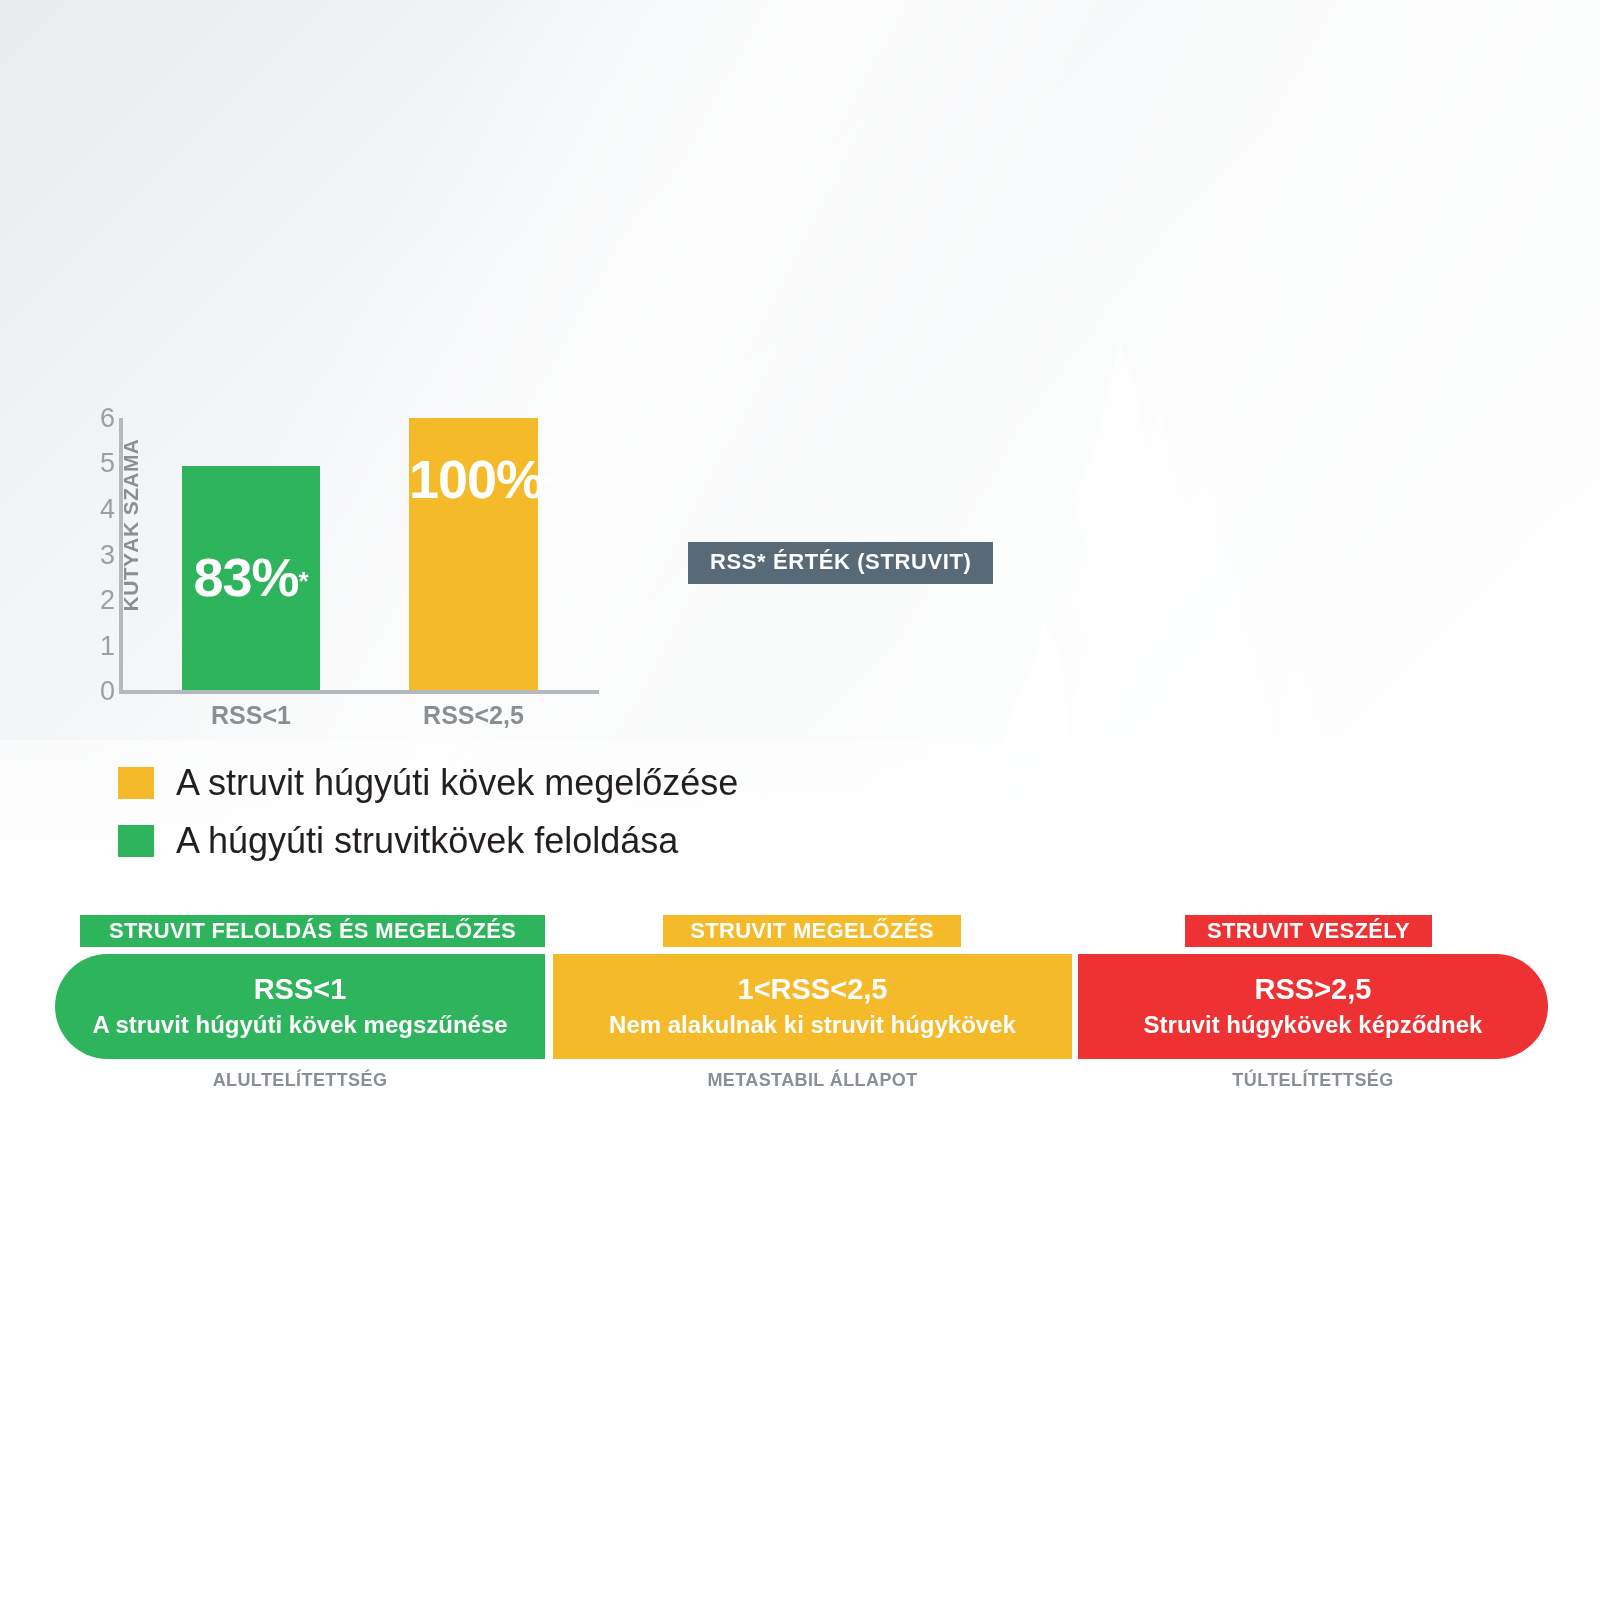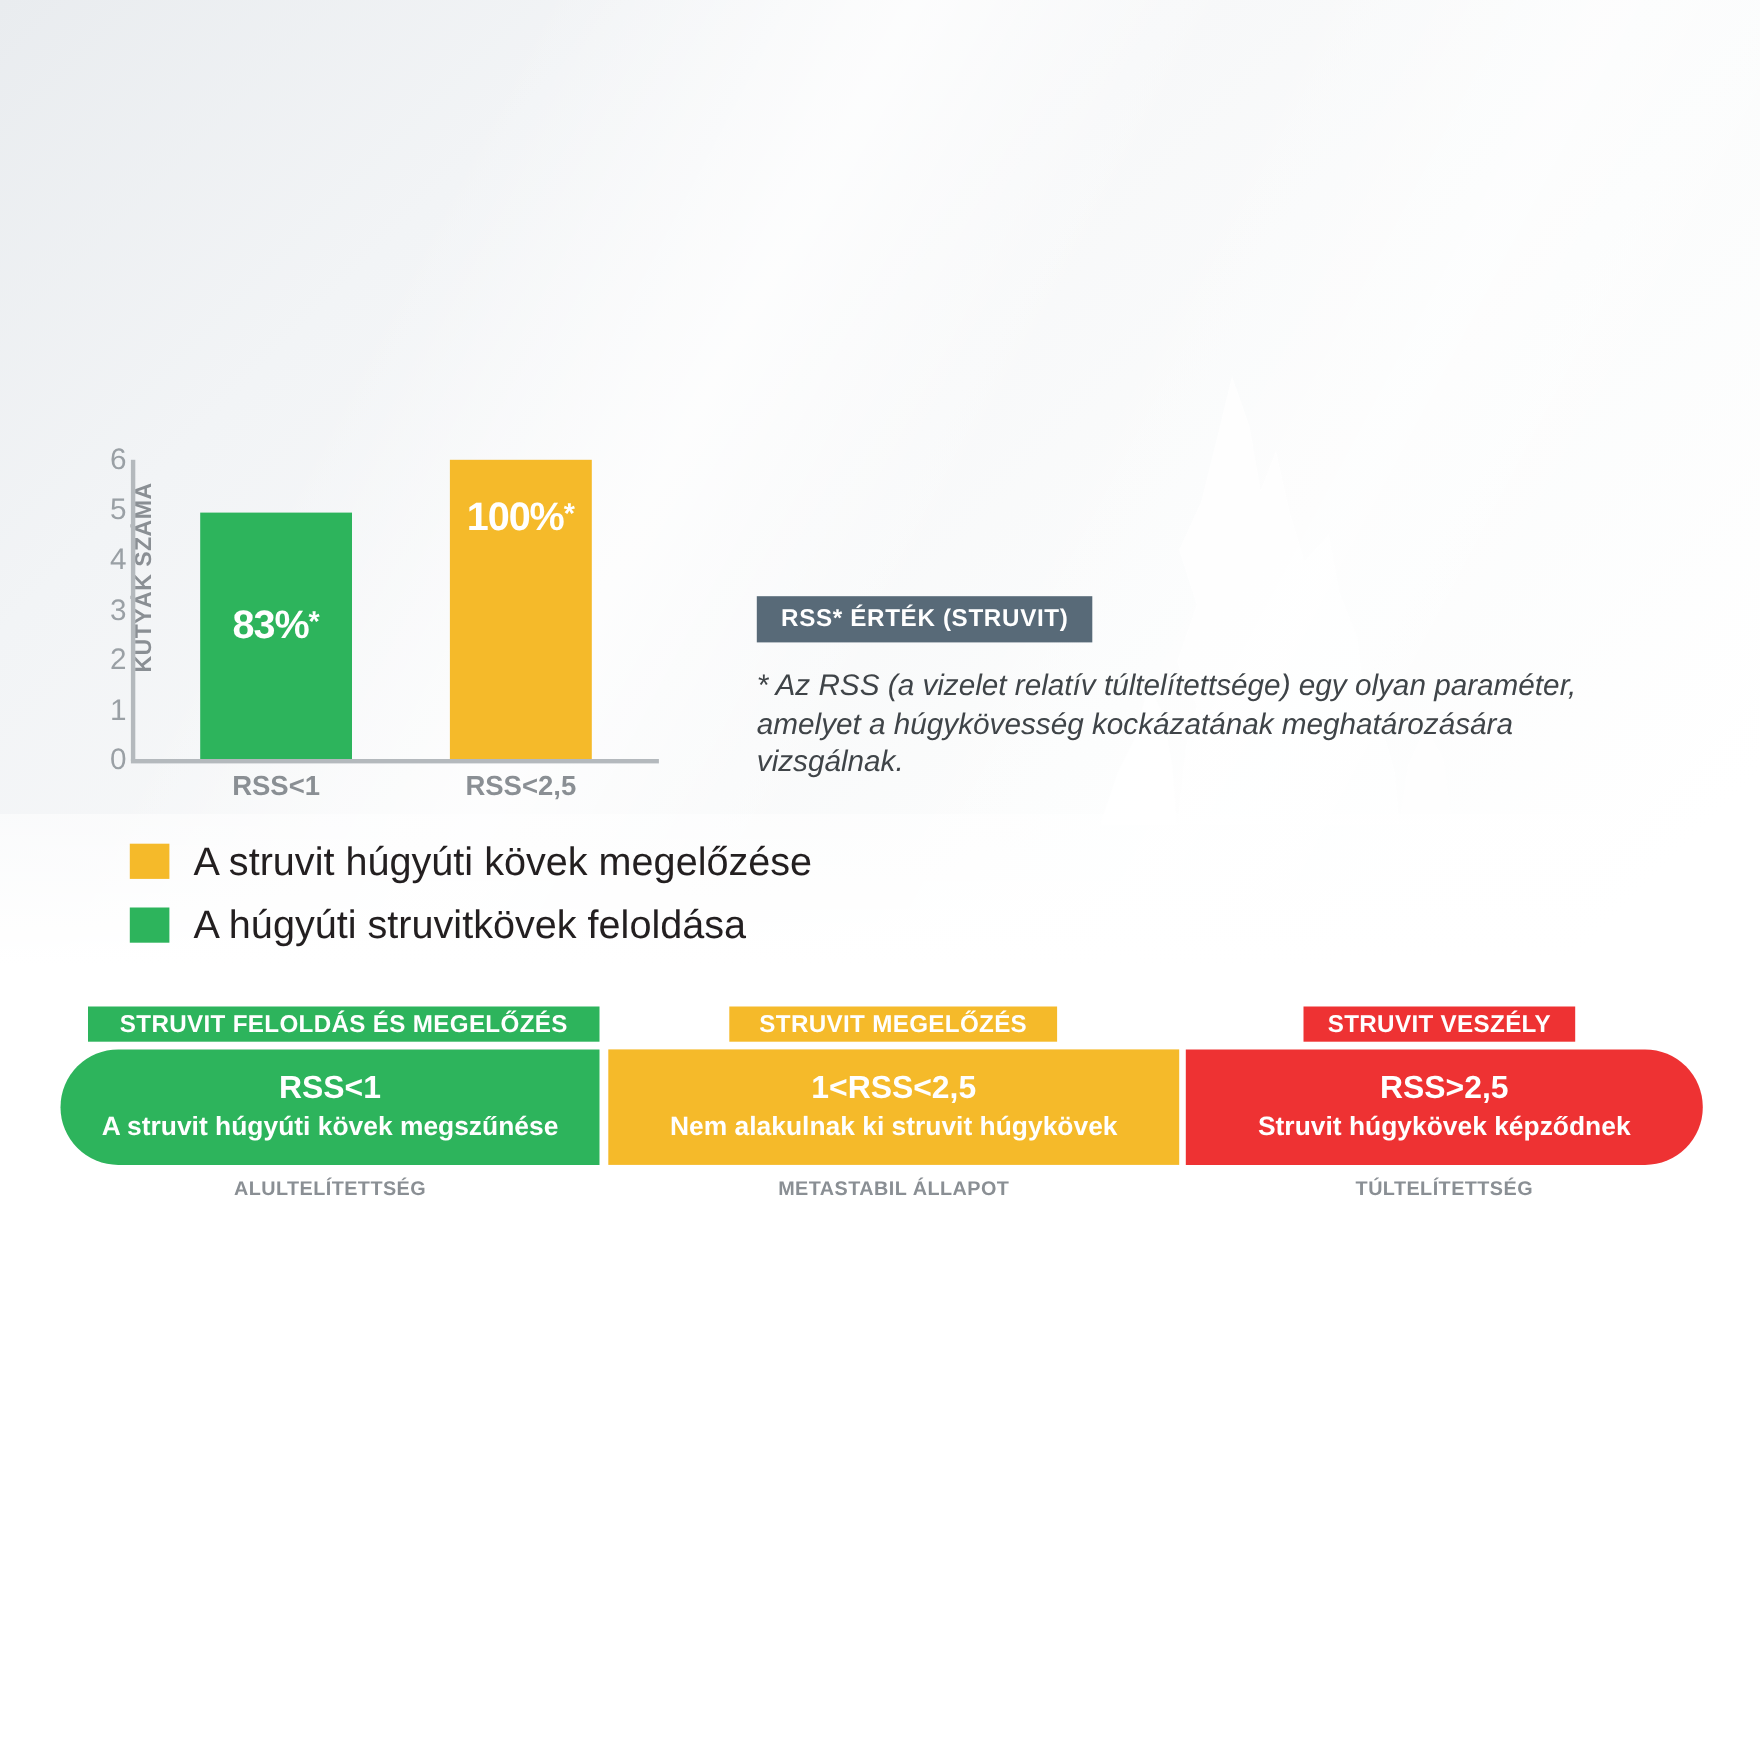--- a/index.html
+++ b/index.html
@@ -114,21 +114,21 @@
   .bar-value {
     position: absolute;
     left: 0;
     width: 100%;
     text-align: center;
     color: #ffffff;
     font-weight: 700;
     line-height: 1;
     white-space: nowrap;
   }
-  .bar-value .num { font-size: 36px; letter-spacing: -1px; }
+  .bar-value .num { font-size: 54px; letter-spacing: -1px; }
   .bar-value .ast { font-size: 26px; vertical-align: super; }
   .x-label {
     position: absolute;
     top: 296px;
     text-align: center;
     font-size: 25px;
     font-weight: 700;
     color: #8a8f94;
     white-space: nowrap;
   }
@@ -288,21 +288,20 @@
       <div class="legend-text">A struvit húgyúti kövek megelőzése</div>
     </div>
     <div class="legend-row">
       <div class="legend-swatch" style="background:#2DB45C;"></div>
       <div class="legend-text">A húgyúti struvitkövek feloldása</div>
     </div>
   </div>
 
   <div id="info" class="layer">
     <div id="info-badge">RSS* ÉRTÉK (STRUVIT)</div>
-    <div id="info-note">* Az RSS (a vizelet relatív túltelítettsége) egy olyan paraméter, amelyet a húgykövesség kockázatának meghatározására vizsgálnak.</div>
   </div>
 
   <div id="scale" class="layer">
 
     <div class="seg">
       <div class="seg-tab" style="left:80px; width:465px; background:#2DB45C;">
         <span>STRUVIT FELOLDÁS ÉS MEGELŐZÉS</span>
       </div>
       <div class="seg-body" style="left:55px; width:490px; background:#2DB45C; border-radius:56px 0 0 56px;">
         <div class="seg-range">RSS&lt;1</div>

